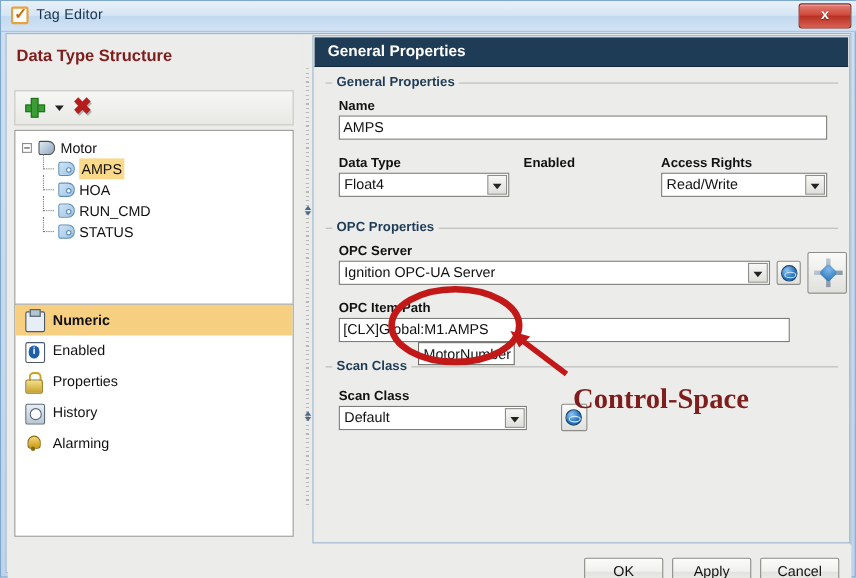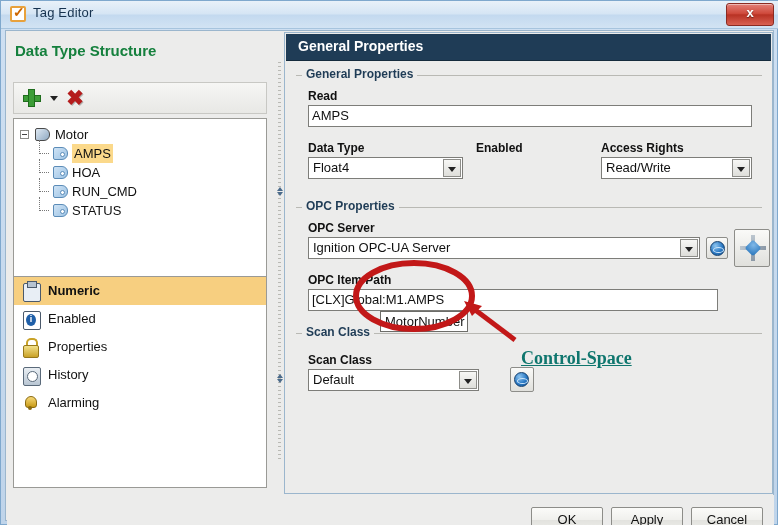--- a/index.html
+++ b/index.html
@@ -68,21 +68,21 @@
   }
 
   
   .left-panel {
     position: absolute; left: 1px; top: 1px;
     width: 268px; height: 462px;
     background: #ececeb;
   }
   .panel-heading {
     position: absolute; left: 8px; top: 10px;
-    font-size: 15px; font-weight: bold; color: #15803d;
+    font-size: 15px; font-weight: bold; color: #7f1d1d;
   }
   .tool-strip {
     position: absolute; left: 6px; top: 50px;
     width: 254px; height: 32px;
     background: linear-gradient(to bottom,#f6f6f4 0%, #e8e8e5 100%);
     border: 1px solid #c8c8c4;
     box-sizing: border-box;
   }
   .icon-plus {
     position: absolute; left: 8px; top: 5px;
@@ -352,23 +352,22 @@
     white-space: nowrap;
     z-index: 40;
   }
 
   
   .anno { position: absolute; left: 0; top: 0; width: 778px; height: 525px;
     pointer-events: none; z-index: 60; }
   .anno-text {
     position: absolute; left: 521px; top: 348px;
     font-family: "Liberation Serif", serif;
-    font-size: 18px; font-weight: bold; color: #0f766e;
+    font-size: 26px; font-weight: bold; color: #7f1d1d;
     white-space: nowrap;
-    text-decoration: underline;
   }
 
   
   .btnbar {
     position: absolute; left: 1px; top: 464px;
     width: 767px; height: 60px;
     background: #ececeb;
   }
   .btn {
     position: absolute; top: 12px;
@@ -483,21 +482,21 @@
       <div class="rp-header">
         <div class="t">General Properties</div>
       </div>
 
       <div class="rp-body">
 
         <div class="grp" style="left:10px; top:14px; width:466px; height:118px;">
           <div class="grp-title">General Properties</div>
         </div>
 
-        <div class="fld-label" style="left:22px; top:28px;">Read</div>
+        <div class="fld-label" style="left:22px; top:28px;">Name</div>
         <div class="txt" style="left:22px; top:44px; width:444px;">AMPS</div>
 
         <div class="fld-label" style="left:22px; top:80px;">Data Type</div>
         <div class="combo" style="left:22px; top:96px; width:155px;">
           <div class="val">Float4</div>
           <div class="arrow-btn"></div>
         </div>
 
         <div class="fld-label" style="left:190px; top:80px;">Enabled</div>
 

